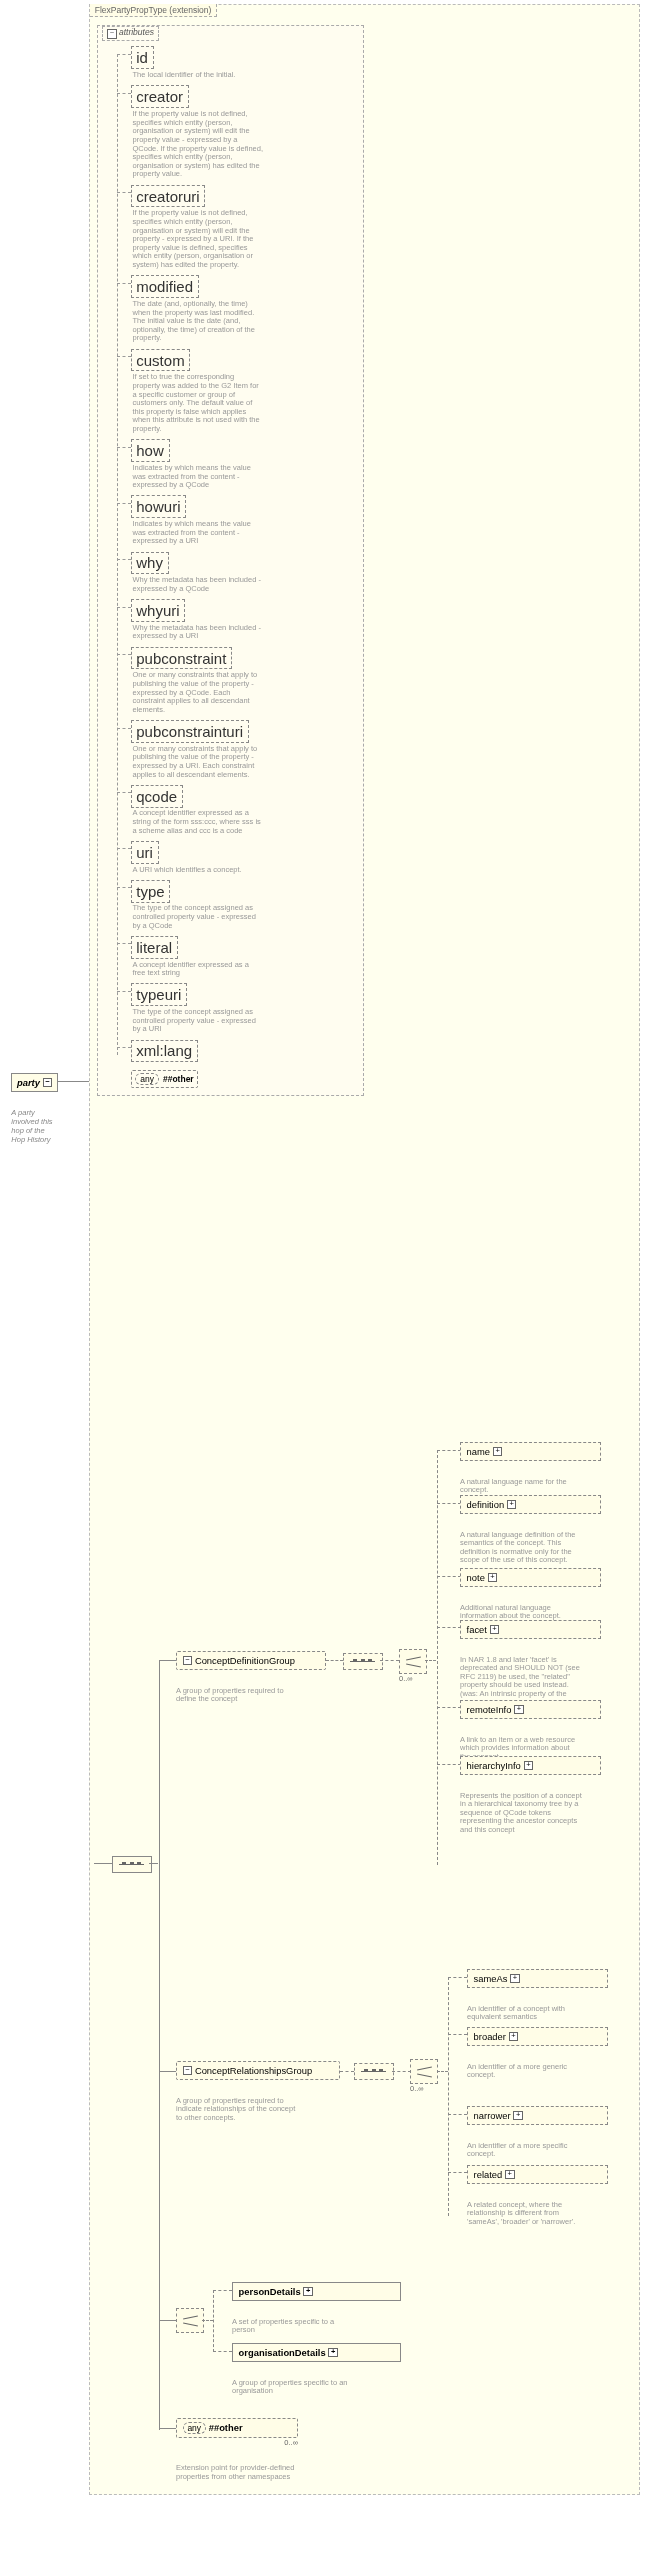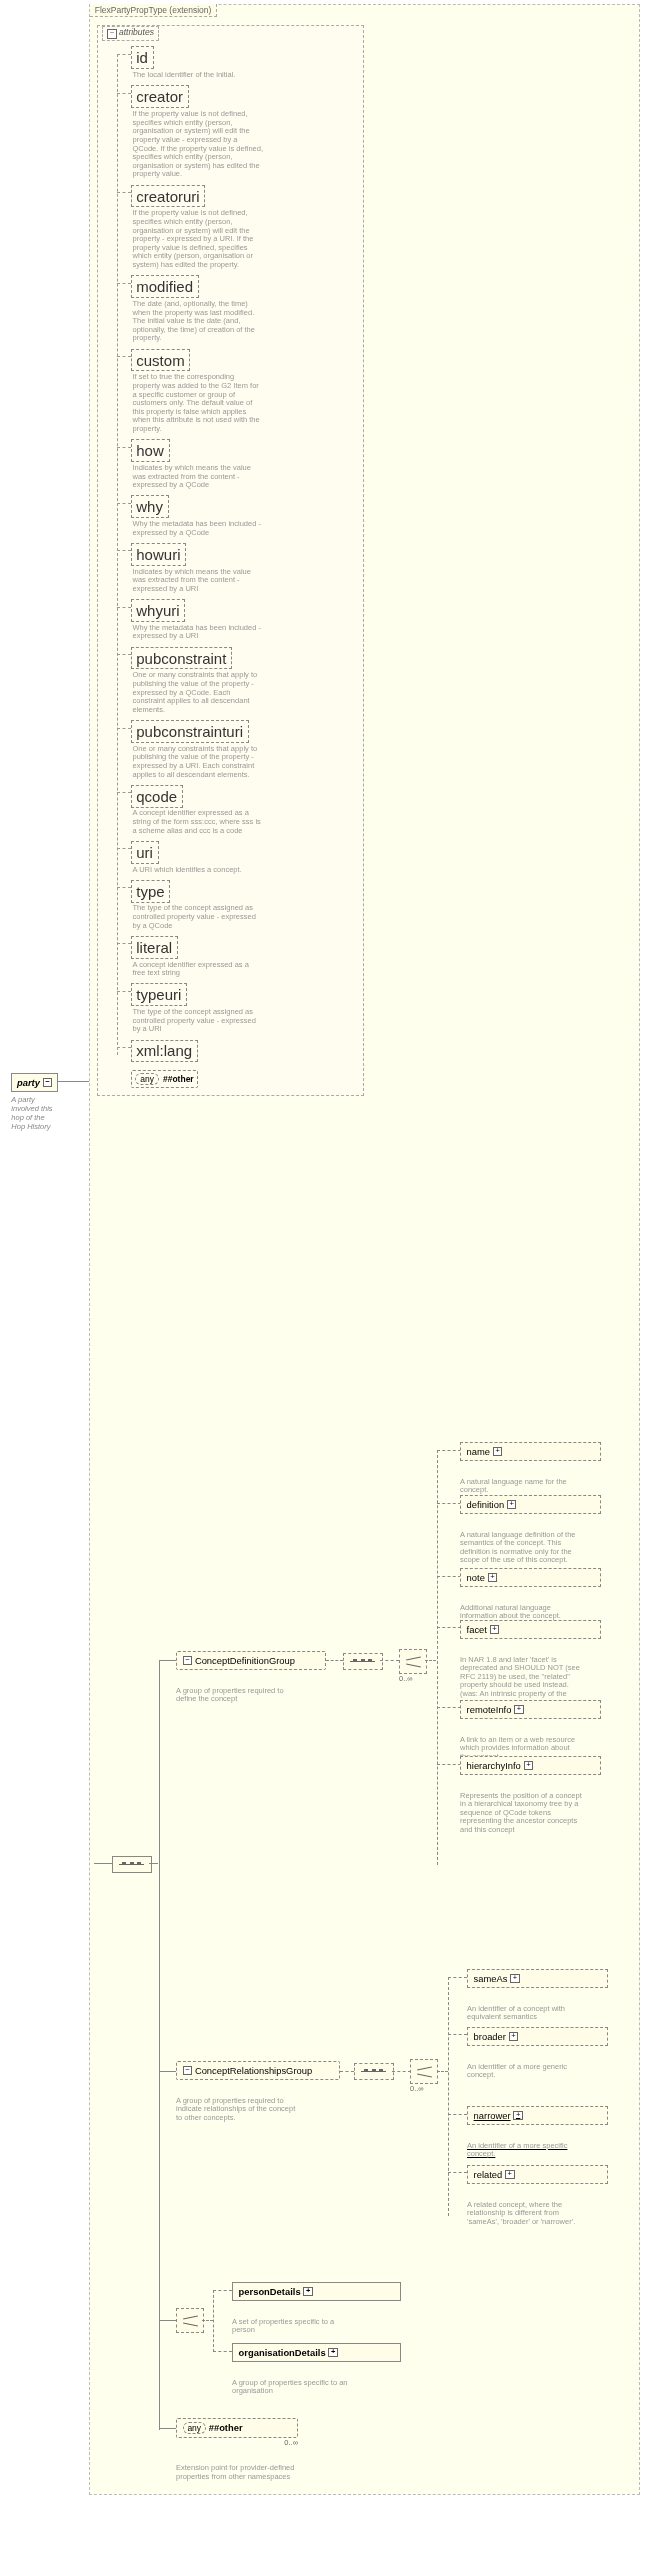--- a/index.html
+++ b/index.html
@@ -37,21 +37,21 @@
     font-size: 7.5px;
     line-height: 5.6px;
     text-align: center;
     display: inline-block;
   }
   .desc {
     font-size: 7.5px;
     color: #888;
     max-width: 122px;
     line-height: 1.2;
-    margin-top: 3px;
+    margin-top: 16px;
   }
   .ext-box {
     position: absolute;
     left: 89px;
     top: 3.8px;
     width: 549px;
     height: 2489px;
     border: 0.9px dashed #bbb;
     background: #ffffee;
   }
@@ -214,22 +214,22 @@
       <span class="minus-icon">−</span>
       <span>attributes</span>
     </div>
     <div class="attr-list" id="attr-list">
           <div class="attr-item"><div class="attr-name">id</div><div class="attr-desc">The local identifier of the initial.</div></div>
           <div class="attr-item"><div class="attr-name">creator</div><div class="attr-desc">If the property value is not defined, specifies which entity (person, organisation or system) will edit the property value - expressed by a QCode. If the property value is defined, specifies which entity (person, organisation or system) has edited the property value.</div></div>
           <div class="attr-item"><div class="attr-name">creatoruri</div><div class="attr-desc">If the property value is not defined, specifies which entity (person, organisation or system) will edit the property - expressed by a URI. If the property value is defined, specifies which entity (person, organisation or system) has edited the property.</div></div>
           <div class="attr-item"><div class="attr-name">modified</div><div class="attr-desc">The date (and, optionally, the time) when the property was last modified. The initial value is the date (and, optionally, the time) of creation of the property.</div></div>
           <div class="attr-item"><div class="attr-name">custom</div><div class="attr-desc">If set to true the corresponding property was added to the G2 Item for a specific customer or group of customers only. The default value of this property is false which applies when this attribute is not used with the property.</div></div>
           <div class="attr-item"><div class="attr-name">how</div><div class="attr-desc">Indicates by which means the value was extracted from the content - expressed by a QCode</div></div>
+          <div class="attr-item"><div class="attr-name">howuri</div><div class="attr-desc">Indicates by which means the value was extracted from the content - expressed by a URI</div></div>
           <div class="attr-item"><div class="attr-name">why</div><div class="attr-desc">Why the metadata has been included - expressed by a QCode</div></div>
-          <div class="attr-item"><div class="attr-name">howuri</div><div class="attr-desc">Indicates by which means the value was extracted from the content - expressed by a URI</div></div>
           <div class="attr-item"><div class="attr-name">whyuri</div><div class="attr-desc">Why the metadata has been included - expressed by a URI</div></div>
           <div class="attr-item"><div class="attr-name">pubconstraint</div><div class="attr-desc">One or many constraints that apply to publishing the value of the property - expressed by a QCode. Each constraint applies to all descendant elements.</div></div>
           <div class="attr-item"><div class="attr-name">pubconstrainturi</div><div class="attr-desc">One or many constraints that apply to publishing the value of the property - expressed by a URI. Each constraint applies to all descendant elements.</div></div>
           <div class="attr-item"><div class="attr-name">qcode</div><div class="attr-desc">A concept identifier expressed as a string of the form sss:ccc, where sss is a scheme alias and ccc is a code</div></div>
           <div class="attr-item"><div class="attr-name">uri</div><div class="attr-desc">A URI which identifies a concept.</div></div>
           <div class="attr-item"><div class="attr-name">type</div><div class="attr-desc">The type of the concept assigned as controlled property value - expressed by a QCode</div></div>
           <div class="attr-item"><div class="attr-name">literal</div><div class="attr-desc">A concept identifier expressed as a free text string</div></div>
           <div class="attr-item"><div class="attr-name">typeuri</div><div class="attr-desc">The type of the concept assigned as controlled property value - expressed by a URI</div></div>
           <div class="attr-item"><div class="attr-name">xml:lang</div></div>
         </div>
@@ -358,21 +358,21 @@
       </div>
       <div class="line-h dashed" style="left: 448px; top: 2034px; width: 19px;"></div>
       <div class="node" style="left: 467px; top: 2027px; width: 141px;">
         <div class="box dashed">
           <span>broader</span>
           <span class="plus-icon">+</span>
         </div>
         <div class="ndesc">An identifier of a more generic concept.</div>
       </div>
       <div class="line-h dashed" style="left: 448px; top: 2114px; width: 19px;"></div>
-      <div class="node" style="left: 467px; top: 2106px; width: 141px; text-decoration: underline;">
+      <div class="node" style="left: 467px; top: 2106px; width: 141px;">
         <div class="box dashed">
           <span>narrower</span>
           <span class="plus-icon">+</span>
         </div>
         <div class="ndesc">An identifier of a more specific concept.</div>
       </div>
       <div class="line-h dashed" style="left: 448px; top: 2172px; width: 19px;"></div>
       <div class="node" style="left: 467px; top: 2165px; width: 141px;">
         <div class="box dashed">
           <span>related</span>

